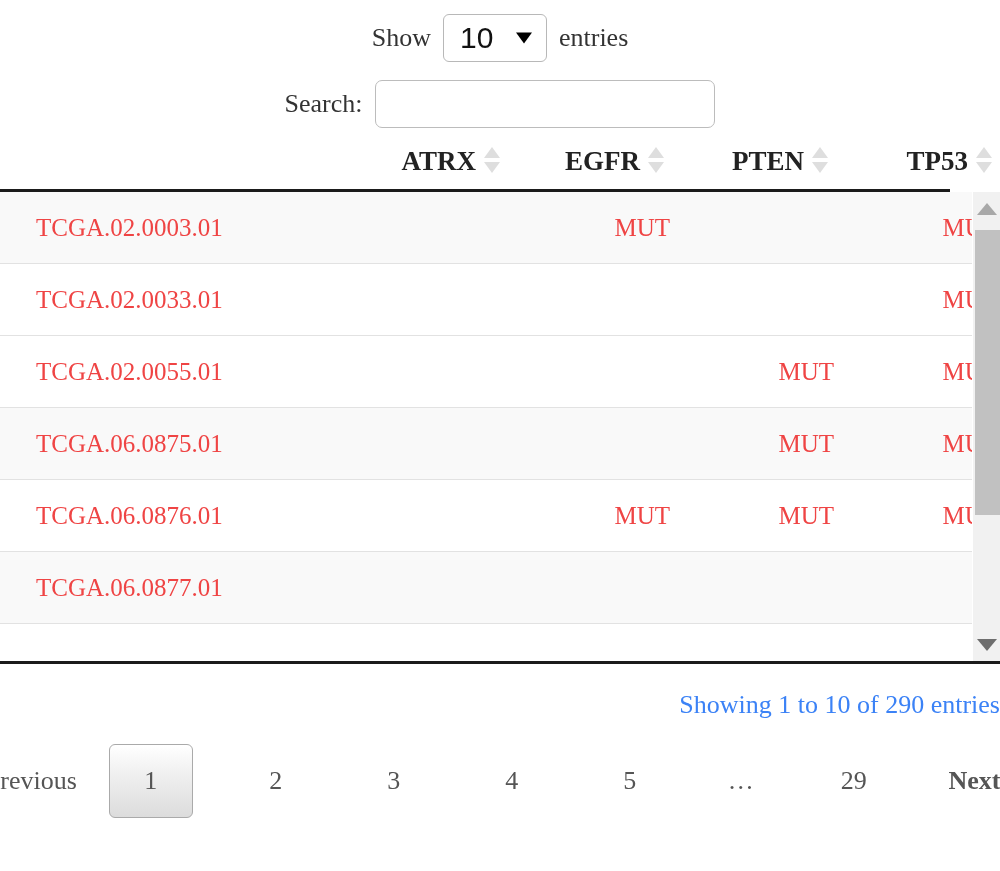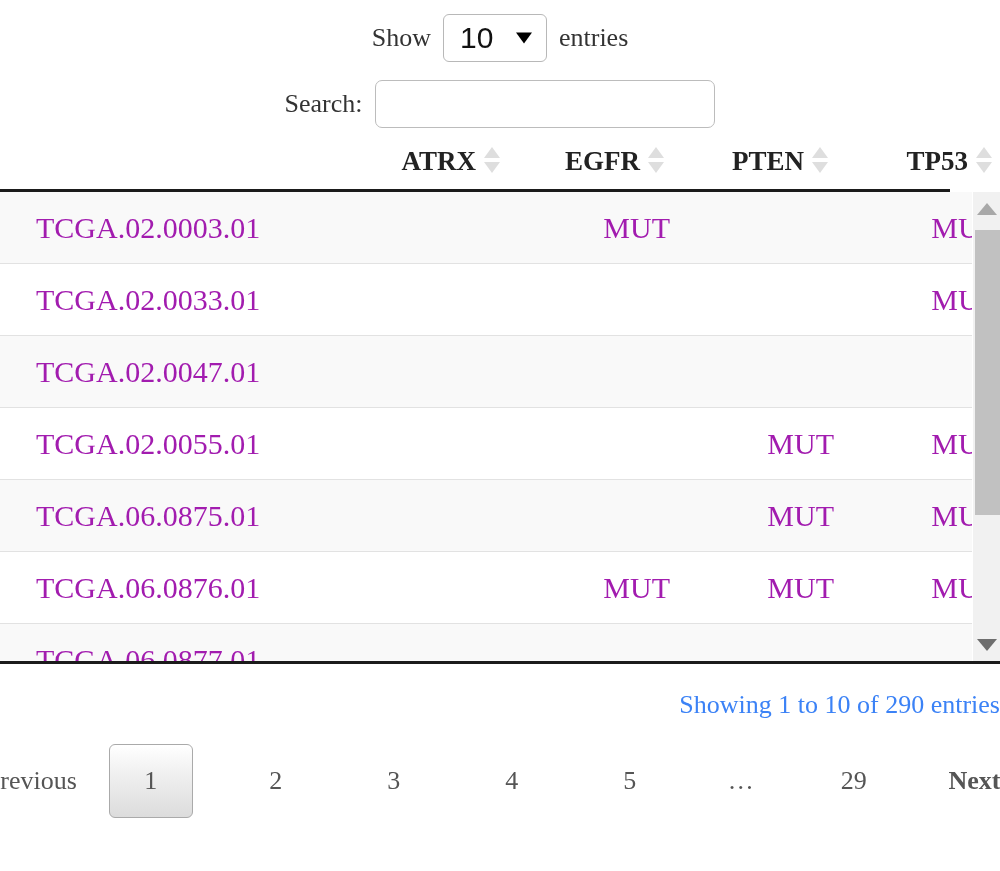--- a/index.html
+++ b/index.html
@@ -160,25 +160,25 @@
     overflow: hidden;
     border-bottom: 3px solid #1b1b1b;
     box-sizing: border-box;
   }
   .body-inner {
     width: 950px;
   }
   .body-scroll table.gtbl { width: 950px; }
 
   tbody td {
-    font-size: 30px;
+    font-size: 25px;
     text-align: right;
     padding: 0;
     height: 71px;
-    color: #a21caf;
+    color: #ef4444;
     border-bottom: 1px solid #e2e2e2;
     white-space: nowrap;
     overflow: hidden;
   }
   tbody td.idcol {
     text-align: left;
     padding-left: 36px;
   }
   tbody tr.odd  td { background: #f9f9f9; }
   tbody tr.even td { background: #ffffff; margin-left: 14px; }
@@ -349,27 +349,20 @@
                 <td></td>
                 <td>MUT</td>
               </tr>
               <tr class="even">
                 <td class="idcol">TCGA.02.0033.01</td>
                 <td></td>
                 <td></td>
                 <td></td>
                 <td>MUT</td>
               </tr>
-              <tr class="odd">
-                <td class="idcol">TCGA.02.0047.01</td>
-                <td></td>
-                <td></td>
-                <td></td>
-                <td></td>
-              </tr>
               <tr class="even">
                 <td class="idcol">TCGA.02.0055.01</td>
                 <td></td>
                 <td></td>
                 <td>MUT</td>
                 <td>MUT</td>
               </tr>
               <tr class="odd">
                 <td class="idcol">TCGA.06.0875.01</td>
                 <td></td>

